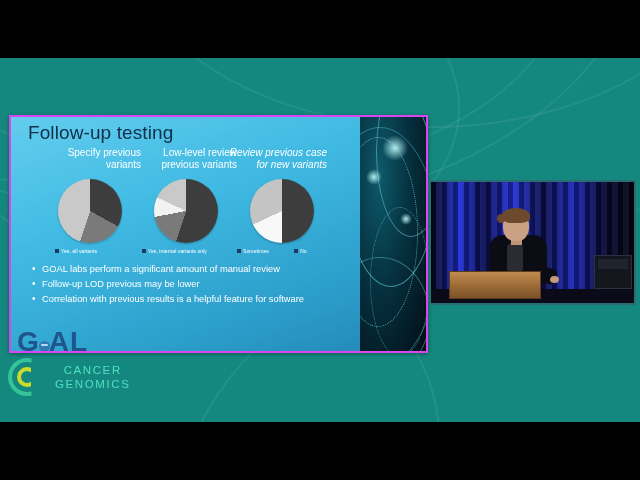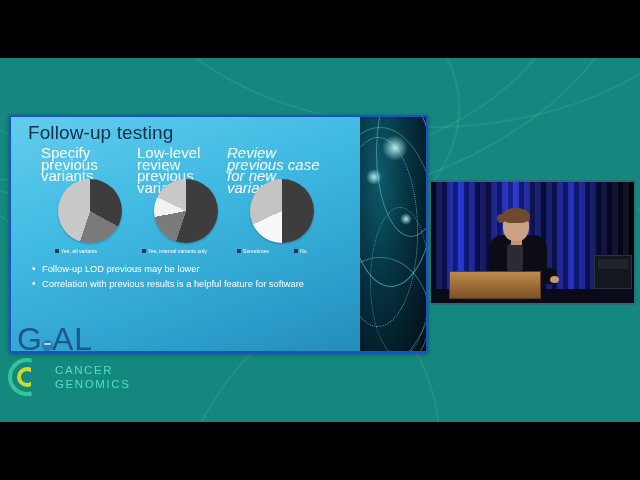--- a/index.html
+++ b/index.html
@@ -17,59 +17,59 @@
   #backdrop .arc{position:absolute;border-radius:50%;border:2px solid rgba(255,255,255,.07);}
   .arc1{width:700px;height:420px;left:-130px;top:-300px;}
   .arc2{width:900px;height:560px;left:-260px;top:-400px;border-color:rgba(0,0,0,.07);}
   .arc3{width:620px;height:400px;left:120px;top:-330px;border-color:rgba(255,255,255,.05);}
   .arc4{width:820px;height:520px;left:-380px;top:120px;border-color:rgba(255,255,255,.06);}
   .arc5{width:980px;height:600px;left:180px;top:150px;border-color:rgba(255,255,255,.05);}
   .arc6{width:520px;height:340px;left:-60px;top:-120px;border-color:rgba(0,0,0,.05);}
 
   
   #slide-frame{position:absolute;left:9px;top:115px;width:419px;height:238px;
-    background:#1d4ed8;padding:2px;box-sizing:border-box;
+    background:#d946ef;padding:2px;box-sizing:border-box;
     box-shadow:0 1px 4px rgba(0,0,0,.35);}
   #slide{position:relative;width:100%;height:100%;overflow:hidden;
     background:linear-gradient(160deg,#62cdee 0%,#3fb9e2 38%,#2a9bc8 78%,#2385b4 100%);}
 
   
   #dna{position:absolute;right:0;top:0;width:66px;height:100%;
     background:radial-gradient(ellipse at 30% 25%,#0d5a6b 0%,#06313f 45%,#010d16 100%);
     overflow:hidden;}
   #dna .hx{position:absolute;border-radius:50%;border:1px solid rgba(110,235,240,.55);}
   #dna .dotline{position:absolute;border-radius:50%;
     border:1px dotted rgba(120,240,245,.65);}
   #dna .glow{position:absolute;border-radius:50%;
     background:radial-gradient(circle,rgba(190,255,255,.9) 0%,rgba(120,230,245,0) 70%);}
 
   #slide-title{position:absolute;left:17px;top:5px;font-size:19px;color:#122f4a;
     letter-spacing:.1px;}
 
-  .col-head{position:absolute;top:30px;width:100px;text-align:left;color:#fff;
-    font-size:15px;line-height:11.5px;}
+  .col-head{position:absolute;top:30px;width:100px;text-align:right;color:#fff;
+    font-size:10px;line-height:11.5px;}
   #ch0{left:30px;} #ch1{left:126px;} #ch2{left:216px;font-style:italic;}
 
   .pie{position:absolute;top:62px;width:64px;height:64px;border-radius:50%;
     box-shadow:0 1px 2px rgba(0,0,0,.28);}
   #pie0{left:47px;} #pie1{left:143px;} #pie2{left:239px;}
 
   .lgd{position:absolute;top:131px;display:flex;align-items:center;gap:2px;
     color:#fff;font-size:5.2px;white-space:nowrap;}
   .lgd i{display:inline-block;width:4px;height:4px;background:#1f3864;}
   #lg0{left:44px;} #lg1{left:131px;} #lg2{left:226px;} #lg3{left:283px;}
 
   #bullets{position:absolute;left:20px;top:145px;width:330px;margin:0;padding:0;
     list-style:none;color:#fff;font-size:9.3px;line-height:15.2px;}
   #bullets li{position:relative;padding-left:11px;}
   #bullets li:before{content:"•";position:absolute;left:1px;top:-1px;
     color:#fff;font-size:10px;}
 
-  #slide-goal{position:absolute;left:6px;bottom:-7px;font-size:32px;
-    color:#1d4f86;letter-spacing:1px;font-weight:400;opacity:.92;}
+  #slide-goal{position:absolute;left:6px;bottom:-7px;font-size:28px;
+    color:#1d4f86;letter-spacing:1px;font-weight:700;opacity:.92;}
   #slide-goal .oval{display:inline-block;width:11px;height:11px;border-radius:50%;
     background:#2f78b0;vertical-align:-1px;margin:0 -1px;position:relative;}
   #slide-goal .oval:after{content:"";position:absolute;left:2px;top:3px;
     width:7px;height:2px;background:#bfe3f5;border-radius:1px;}
 
   
   #cam-frame{position:absolute;left:429px;top:180px;width:207px;height:125px;
     background:#2a6d72;padding:2px;box-sizing:border-box;}
   #cam{position:relative;width:100%;height:100%;overflow:hidden;background:#04040e;}
   #cam .curtain{position:absolute;left:0;top:0;width:100%;height:100%;
@@ -101,21 +101,21 @@
   #cam .monitor:after{content:"";position:absolute;left:3px;top:3px;right:3px;height:10px;
     background:#20242f;}
 
   
   #cgc{position:absolute;left:8px;top:358px;display:flex;align-items:center;gap:9px;}
   #cgc-mark{position:relative;width:38px;height:38px;flex:none;}
   #cgc-mark .outer{position:absolute;inset:0;border-radius:50%;
     border:4px solid #35c39a;clip-path:polygon(0 0,62% 0,62% 24%,30% 24%,30% 76%,62% 76%,62% 100%,0 100%);}
   #cgc-mark .inner{position:absolute;left:9px;top:9px;width:20px;height:20px;border-radius:50%;
     border:4px solid #cbdb2a;clip-path:polygon(0 0,70% 0,70% 26%,34% 26%,34% 74%,70% 74%,70% 100%,0 100%);}
-  #cgc-text{color:#4fe0c0;font-size:11.5px;line-height:14px;letter-spacing:1.6px;}
+  #cgc-text{color:#4fe0c0;font-size:11.5px;line-height:14px;letter-spacing:1.6px;text-align:center;}
 
   #stage *{box-sizing:border-box;}
 </style>
 </head>
 <body>
 
 <div id="stage">
 
   <div id="backdrop">
     <div class="arc arc1"></div>
@@ -162,20 +162,21 @@
       <div class="lgd" id="lg2">
         <i></i>
         <span>Sometimes</span>
       </div>
       <div class="lgd" id="lg3">
         <i></i>
         <span>No</span>
       </div>
 
       <ul id="bullets">
+        <li>GOAL labs perform a significant amount of manual review</li>
         <li>Follow-up LOD previous may be lower</li>
         <li>Correlation with previous results is a helpful feature for software</li>
       </ul>
 
       <div id="slide-goal">G<span class="oval"></span>AL</div>
     </div>
   </div>
 
   <div id="cam-frame">
     <div id="cam">

